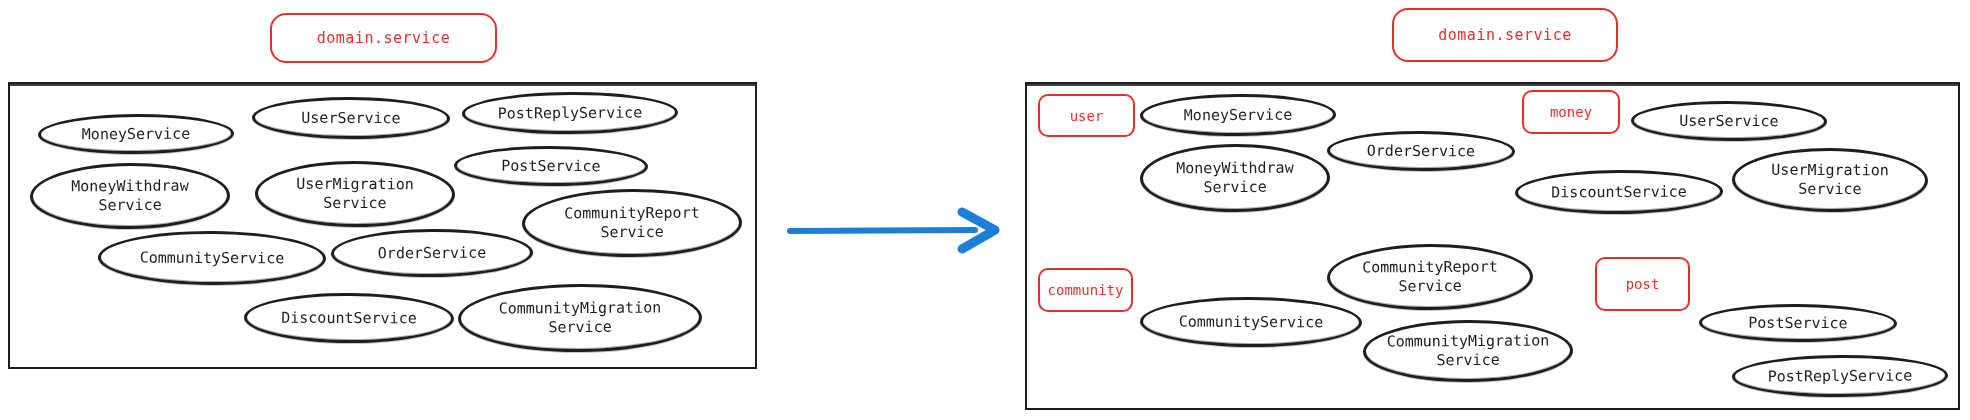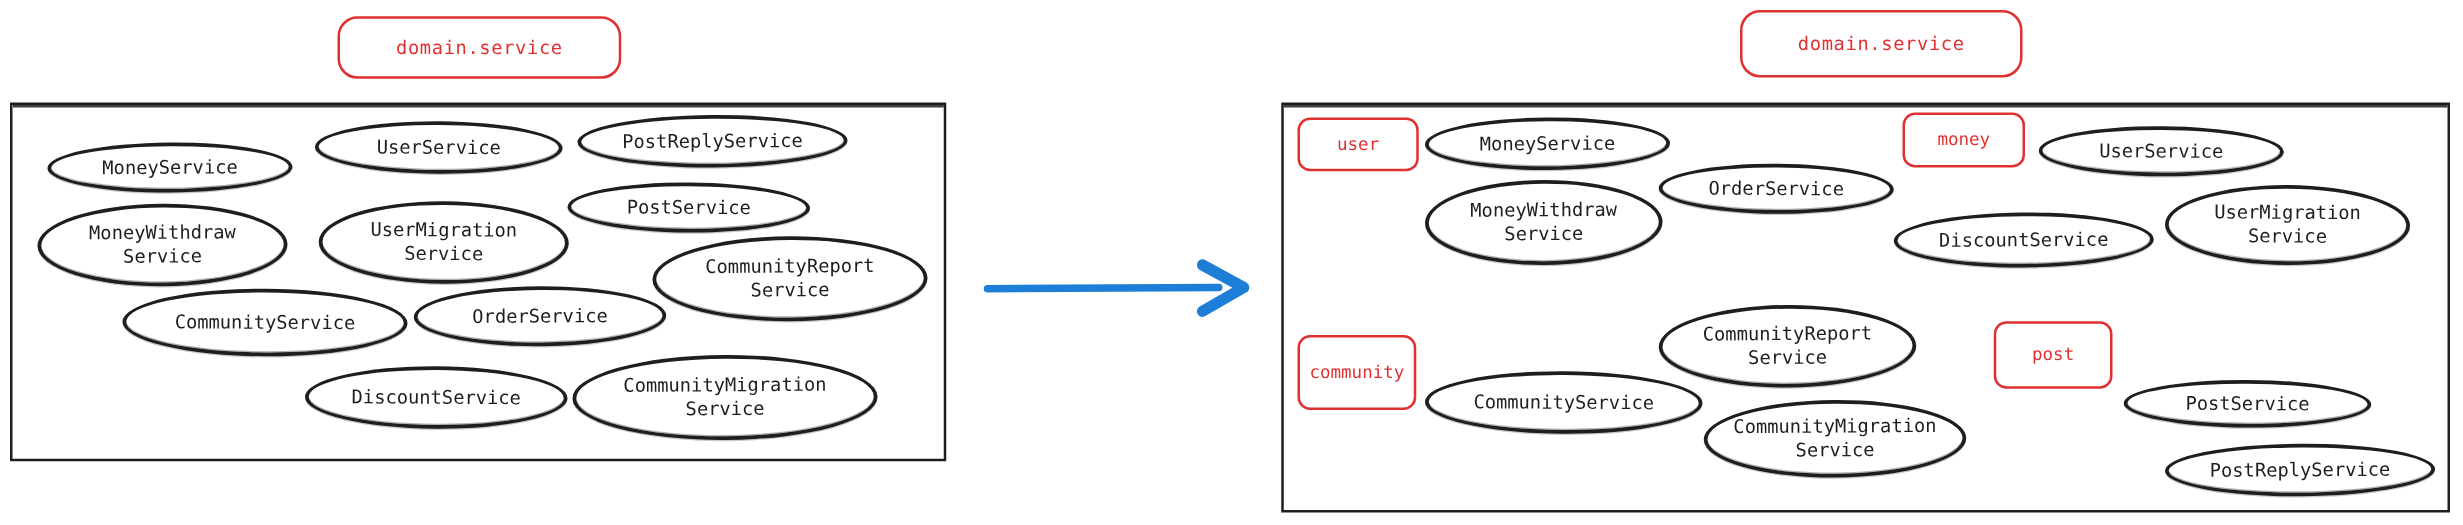--- a/index.html
+++ b/index.html
@@ -90,21 +90,21 @@
   </svg>
 
   <div class="package-rect" style="position: absolute; left: 1392px; top: 8px; width: 226px; height: 54px;">
     <span>domain.service</span>
   </div>
 
   <div class="services-box" style="position: absolute; left: 1025px; top: 82px; width: 935px; height: 328px;"></div>
   <div id="right-groups">
       <div class="group-rect" style="position: absolute; left: 1038px; top: 94px; width: 97px; height: 43px;">user</div>
       <div class="group-rect" style="position: absolute; left: 1522px; top: 90px; width: 98px; height: 44px;">money</div>
-      <div class="group-rect" style="position: absolute; left: 1038px; top: 268px; width: 95px; height: 60px;">community</div>
+      <div class="group-rect" style="position: absolute; left: 1038px; top: 268px; width: 95px; height: 44px;">community</div>
       <div class="group-rect" style="position: absolute; left: 1595px; top: 257px; width: 95px; height: 54px;">post</div>
     </div>
   <div id="right-services">
       <div class="service-ellipse" style="position: absolute; left: 1140px; top: 94px; width: 196px; height: 42px;">MoneyService</div>
       <div class="service-ellipse" style="position: absolute; left: 1327px; top: 131px; width: 188px; height: 40px;">OrderService</div>
       <div class="service-ellipse" style="position: absolute; left: 1140px; top: 144px; width: 190px; height: 68px;">MoneyWithdraw
 Service</div>
       <div class="service-ellipse" style="position: absolute; left: 1631px; top: 101px; width: 196px; height: 40px;">UserService</div>
       <div class="service-ellipse" style="position: absolute; left: 1515px; top: 170px; width: 208px; height: 44px;">DiscountService</div>
       <div class="service-ellipse" style="position: absolute; left: 1732px; top: 148px; width: 196px; height: 64px;">UserMigration

